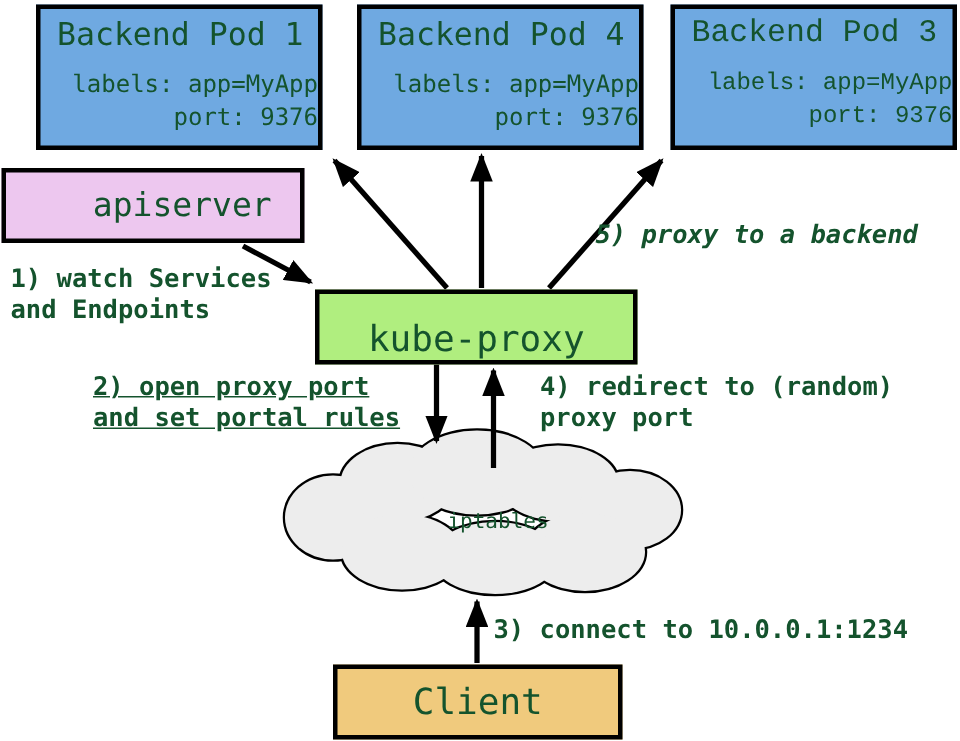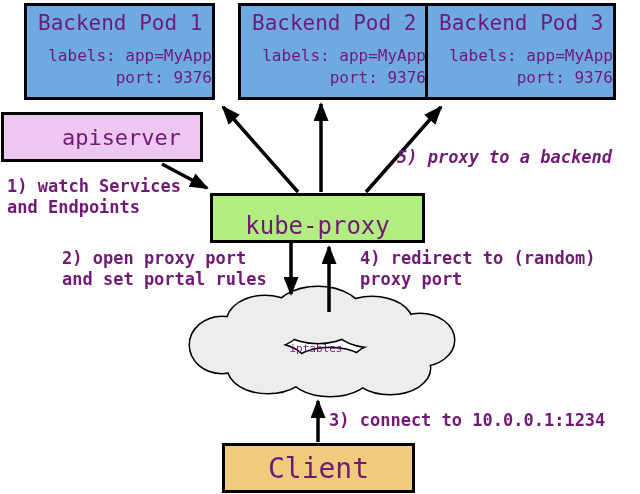--- a/index.html
+++ b/index.html
@@ -3,21 +3,21 @@
 <meta charset="utf-8">
 <style>
   html, body { margin: 0; padding: 0; background: #ffffff; }
   #canvas {
     position: relative;
     width: 640px;
     height: 494px;
     background: #ffffff;
     overflow: hidden;
     font-family: "DejaVu Sans Mono", "Liberation Mono", monospace;
-    color: #701a75;
+    color: #14532d;
   }
   #arrow-layer {
     position: absolute;
     left: 0; top: 0;
     width: 640px; height: 494px;
   }
   .box {
     position: absolute;
     border: 3px solid #000000;
     box-sizing: content-box;
@@ -56,39 +56,39 @@
   #kube-proxy-box {
     left: 210px; top: 193px;
     width: 209px; height: 44px;
     background: #b0ee7f;
     font-size: 24px;
   }
   #client-box {
     left: 222px; top: 443px;
     width: 187px; height: 44px;
     background: #f0ca7d;
-    font-size: 28px;
+    font-size: 24px;
   }
   #iptables-label {
     position: absolute;
-    left: 256px; top: 338px;
+    left: 272px; top: 338px;
     width: 120px;
     text-align: center;
-    font-size: 11px;
+    font-size: 14px;
     line-height: 21px;
   }
   .note {
     position: absolute;
     font-weight: bold;
     font-size: 17px;
     line-height: 21px;
     white-space: nowrap;
   }
   #step1-label { left: 7px;   top: 176px; }
-  #step2-label { left: 62px;  top: 248px; }
+  #step2-label { left: 62px;  top: 248px; text-decoration: underline; }
   #step4-label { left: 360px; top: 248px; }
   #step5-label { left: 397px; top: 147px; font-style: italic; }
   #step3-label { left: 329px; top: 410px; }
 </style>
 </head>
 <body>
 
 <div id="canvas">
 
   <svg id="arrow-layer" viewBox="0 0 640 494">
@@ -124,26 +124,26 @@
     </g>
   </svg>
 
   <div class="box pod" style="left: 24px; background-color: rgb(111, 169, 225);">
     <div class="pod-title">Backend Pod 1</div>
     <div class="pod-line">labels: app=MyApp</div>
     <div class="pod-line">port: 9376</div>
   </div>
 
   <div class="box pod" style="left: 238px; background-color: rgb(111, 169, 225);">
-    <div class="pod-title">Backend Pod 2</div>
+    <div class="pod-title">Backend Pod 4</div>
     <div class="pod-line">labels: app=MyApp</div>
     <div class="pod-line">port: 9376</div>
   </div>
 
-  <div class="box pod" style="left: 425px; background-color: rgb(111, 169, 225);">
+  <div class="box pod" style="left: 447px; background-color: rgb(111, 169, 225); font-family: Liberation Mono, monospace;">
     <div class="pod-title">Backend Pod 3</div>
     <div class="pod-line">labels: app=MyApp</div>
     <div class="pod-line">port: 9376</div>
   </div>
 
   <div id="apiserver-box" class="box node-label-box" style="background-color: rgb(237, 199, 239); padding-left: 39px;">
     <span>apiserver</span>
   </div>
 
   <div id="kube-proxy-box" class="box node-label-box" style="background-color: rgb(176, 238, 127); align-items: flex-end;">

